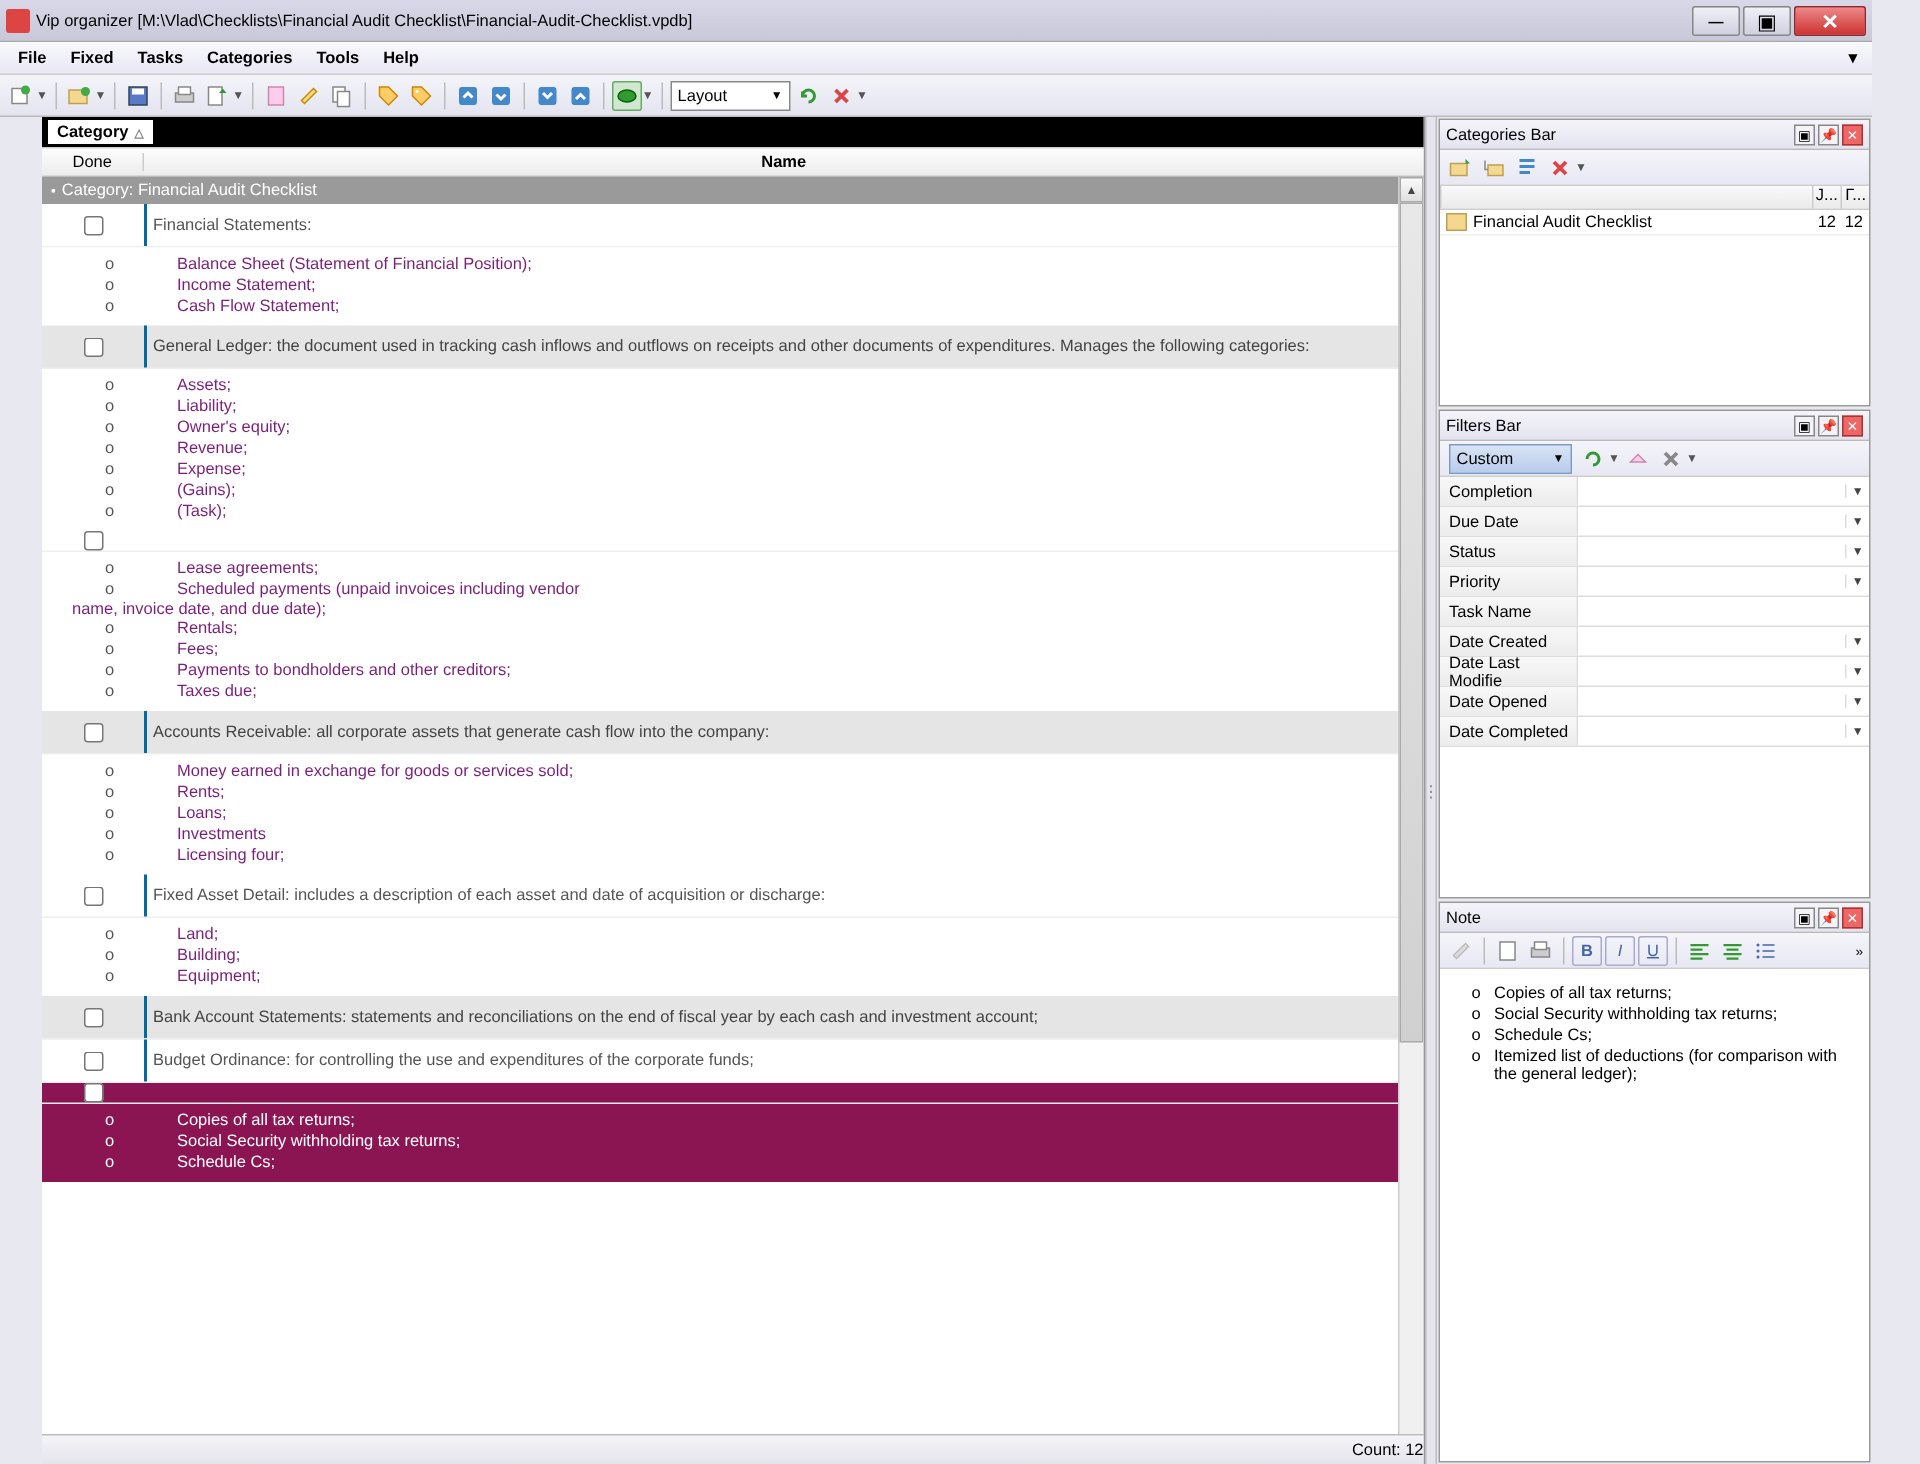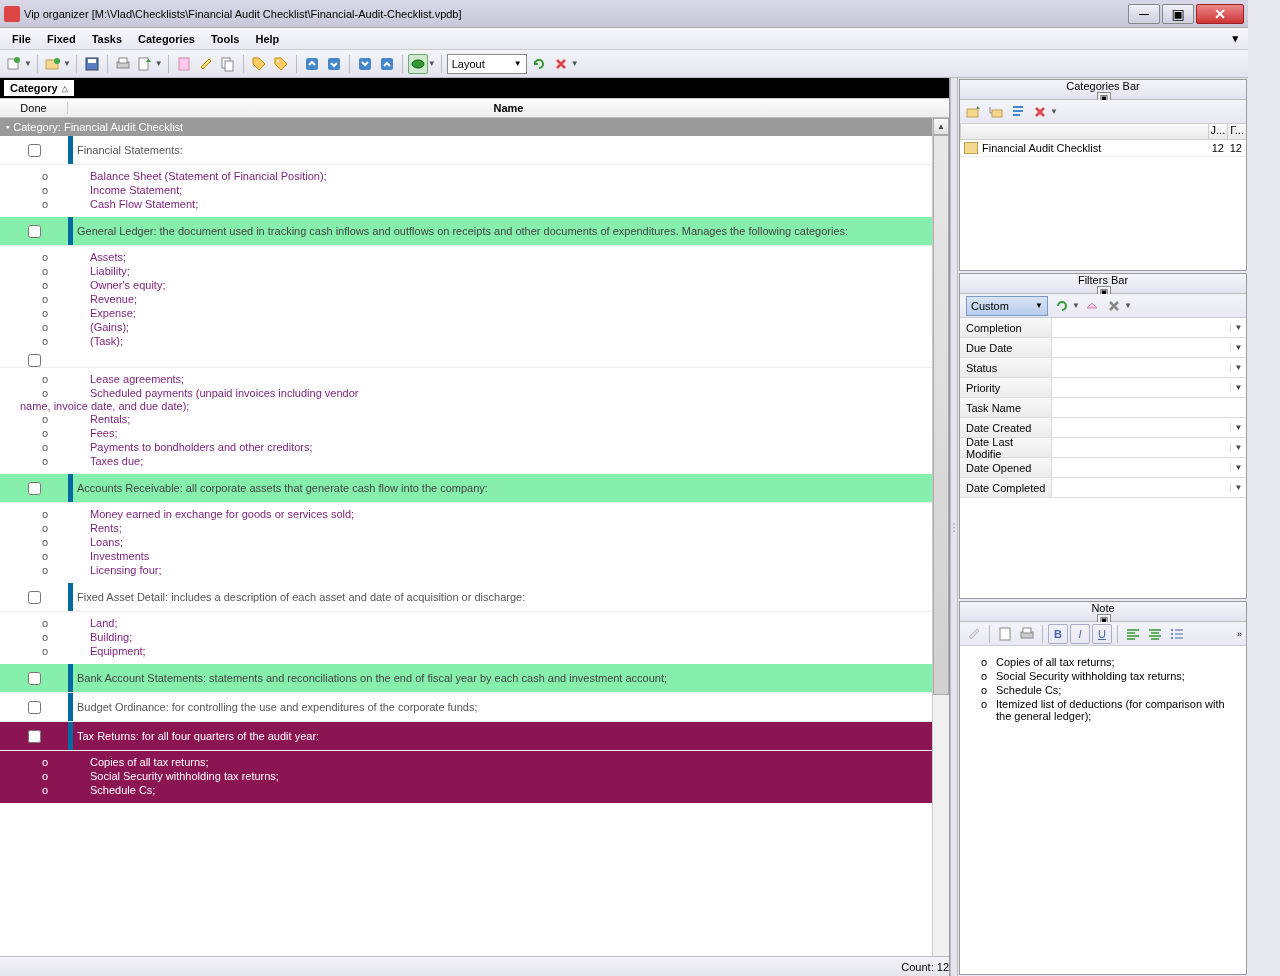--- a/index.html
+++ b/index.html
@@ -23,21 +23,21 @@
 
 .toolbar { height: 28px; background: linear-gradient(to bottom, #f4f4fa, #e4e4f0); display: flex; align-items: center; padding: 0 4px; border-bottom: 1px solid #bbb; gap: 2px; }
 .tb-btn { width: 20px; height: 20px; display: inline-flex; align-items: center; justify-content: center; cursor: pointer; border-radius: 2px; }
 .tb-sep { width: 1px; height: 18px; background: #bbb; margin: 0 3px; }
 .tb-dd { font-size: 8px; color: #555; margin-left: -2px; cursor: pointer; }
 .layout-box { display: flex; align-items: center; border: 1px solid #888; background: #fff; height: 20px; padding: 4px 4px; width: 80px; justify-content: space-between; }
 .layout-box span:last-child { font-size: 8px; }
 svg.ic { width: 16px; height: 16px; }
 
 
-.main { display: flex; height: calc(100% - 78px); }
+.main { display: flex; height: calc(100% - 78px); padding-left: 28px; }
 .left-pane { flex: 1; display: flex; flex-direction: column; border-right: 1px solid #999; background: #fff; }
 .splitter-v { width: 8px; background: #e4e4ee; cursor: col-resize; border-left: 1px solid #bbb; border-right: 1px solid #bbb; display: flex; align-items: center; justify-content: center; }
 .splitter-v::after { content: '⋮'; color: #888; }
 .right-pane { width: 290px; display: flex; flex-direction: column; background: #e8e8f0; }
 
 
 .cat-header-bar { background: #000; height: 20px; display: flex; align-items: center; padding: 0 4px; }
 .cat-tab { background: #fff; padding: 2px 6px; font-weight: bold; display: flex; align-items: center; gap: 4px; }
 .sort-tri { font-size: 8px; color: #888; }
 
@@ -45,25 +45,25 @@
 .grid-header { display: flex; background: linear-gradient(to bottom, #fdfdfd, #ececec); border-top: 1px solid #ccc; border-bottom: 1px solid #bbb; height: 20px; align-items: center; }
 .col-done { width: 68px; text-align: center; font-weight: normal; border-right: 1px solid #ccc; }
 .col-name { flex: 1; text-align: center; font-weight: bold; }
 
 
 .group-row { background: #9a9a9a; color: #fff; padding: 3px 6px; display: flex; align-items: center; gap: 4px; }
 .group-exp { font-size: 9px; cursor: pointer; }
 
 
 .task-row { display: flex; border-bottom: 1px solid #eee; }
-.task-row.alt { background: #86efac; }
+.task-row.alt { background: #e5e5e5; }
 .task-row.selected { background: #8b1453; color: #fff; }
 .task-done { width: 68px; display: flex; align-items: center; justify-content: center; }
 .task-done input { width: 13px; height: 13px; }
-.task-name { flex: 1; padding: 8px 4px; border-left: 5px solid #0369a1; color: #555; }
+.task-name { flex: 1; padding: 8px 4px; border-left: 2px solid #0369a1; color: #555; }
 .task-row.alt .task-name { color: #444; }
 .task-row.selected .task-name { color: #fff; }
 
 
 .sub-row { display: flex; padding: 1px 0; }
 .sub-bullet { width: 90px; text-align: center; color: #555; }
 .sub-text { color: #7a1f7a; }
 .sub-row.sel .sub-bullet { color: #fff; }
 .sub-row.sel .sub-text { color: #fff; }
 .sub-wrap-text { padding-left: 20px; color: #7a1f7a; }
@@ -71,21 +71,21 @@
 
 .grid-footer { height: 20px; background: linear-gradient(to bottom, #f4f4f8, #e4e4ec); border-top: 1px solid #bbb; display: flex; align-items: center; padding-left: 72px; justify-content: flex-end; }
 
 
 .scroll-track-v { width: 17px; background: #f0f0f0; border-left: 1px solid #ccc; position: relative; }
 .scroll-btn { height: 17px; background: linear-gradient(to bottom, #fafafa, #e0e0e0); border: 1px solid #aaa; display: flex; align-items: center; justify-content: center; font-size: 8px; color: #444; }
 .scroll-thumb { background: linear-gradient(to bottom, #e8e8e8, #d0d0d0); border: 1px solid #aaa; margin: 0; }
 
 
 .panel { border: 1px solid #999; margin: 1px; background: #f8f8fc; display: flex; flex-direction: column; }
-.panel-header { height: 20px; background: linear-gradient(to bottom, #f4f4fa, #e4e4f0); display: flex; align-items: center; padding: 0 4px; border-bottom: 1px solid #bbb; flex-direction: column; }
+.panel-header { height: 20px; background: linear-gradient(to bottom, #f4f4fa, #e4e4f0); display: flex; align-items: center; padding: 0 4px; border-bottom: 1px solid #bbb; }
 .panel-title { flex: 1; }
 .panel-hbtn { width: 14px; height: 14px; margin-left: 2px; cursor: pointer; border: 1px solid #888; display: flex; align-items: center; justify-content: center; font-size: 9px; background: #f4f4f8; }
 .panel-hbtn.close { background: #e66; color: #fff; border-color: #a33; }
 .panel-toolbar { height: 24px; background: linear-gradient(to bottom, #f4f4fa, #e8e8f4); display: flex; align-items: center; padding: 0 4px; gap: 2px; border-bottom: 1px solid #ccc; }
 .panel-body { flex: 1; background: #fff; overflow: hidden; }
 
 
 .cat-cols { display: flex; background: linear-gradient(to bottom, #fafafa, #eaeaea); border-bottom: 1px solid #ccc; height: 16px; font-size: 10px; }
 .cat-cols span:first-child { flex: 1; padding-left: 4px; }
 .cat-cols span { padding: 0 2px; border-left: 1px solid #ccc; }
@@ -414,21 +414,20 @@
           <div class="task-row">
             <div class="task-done">
               <input type="checkbox" style="">
             </div>
             <div class="task-name">Budget Ordinance: for controlling the use and expenditures of the corporate funds;</div>
           </div>
           <div class="task-row selected">
             <div class="task-done">
               <input type="checkbox" style="">
             </div>
-            <div class="task-name">Tax Returns: for all four quarters of the audit year:</div>
           </div>
           <div style="background: rgb(139, 20, 83); padding: 4px 0px 6px;">
             <div class="sub-row sel">
               <div class="sub-bullet">o</div>
               <div class="sub-text">Copies of all tax returns;</div>
             </div>
             <div class="sub-row sel">
               <div class="sub-bullet">o</div>
               <div class="sub-text">Social Security withholding tax returns;</div>
             </div>

